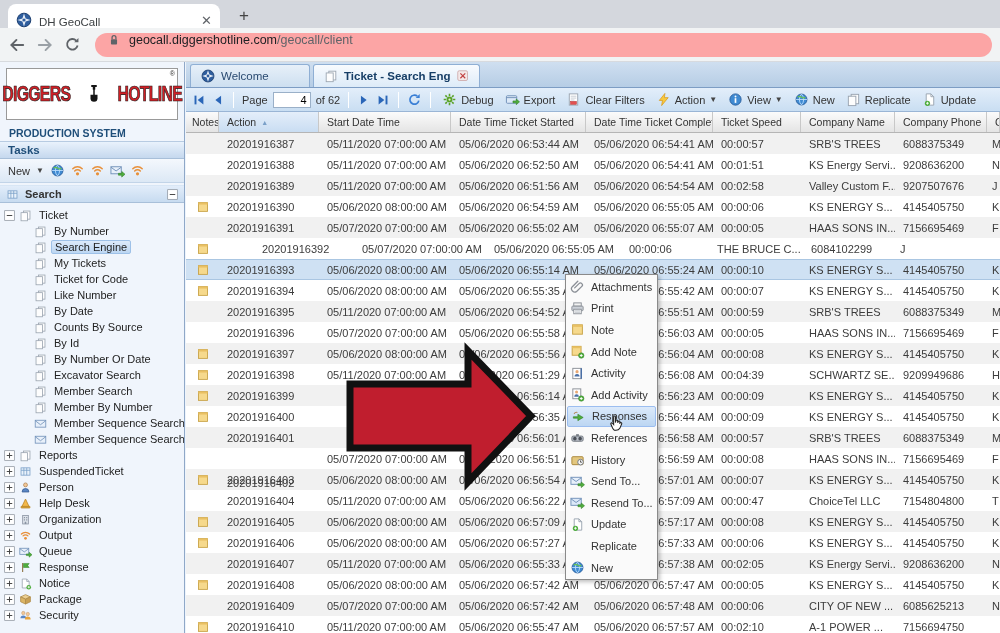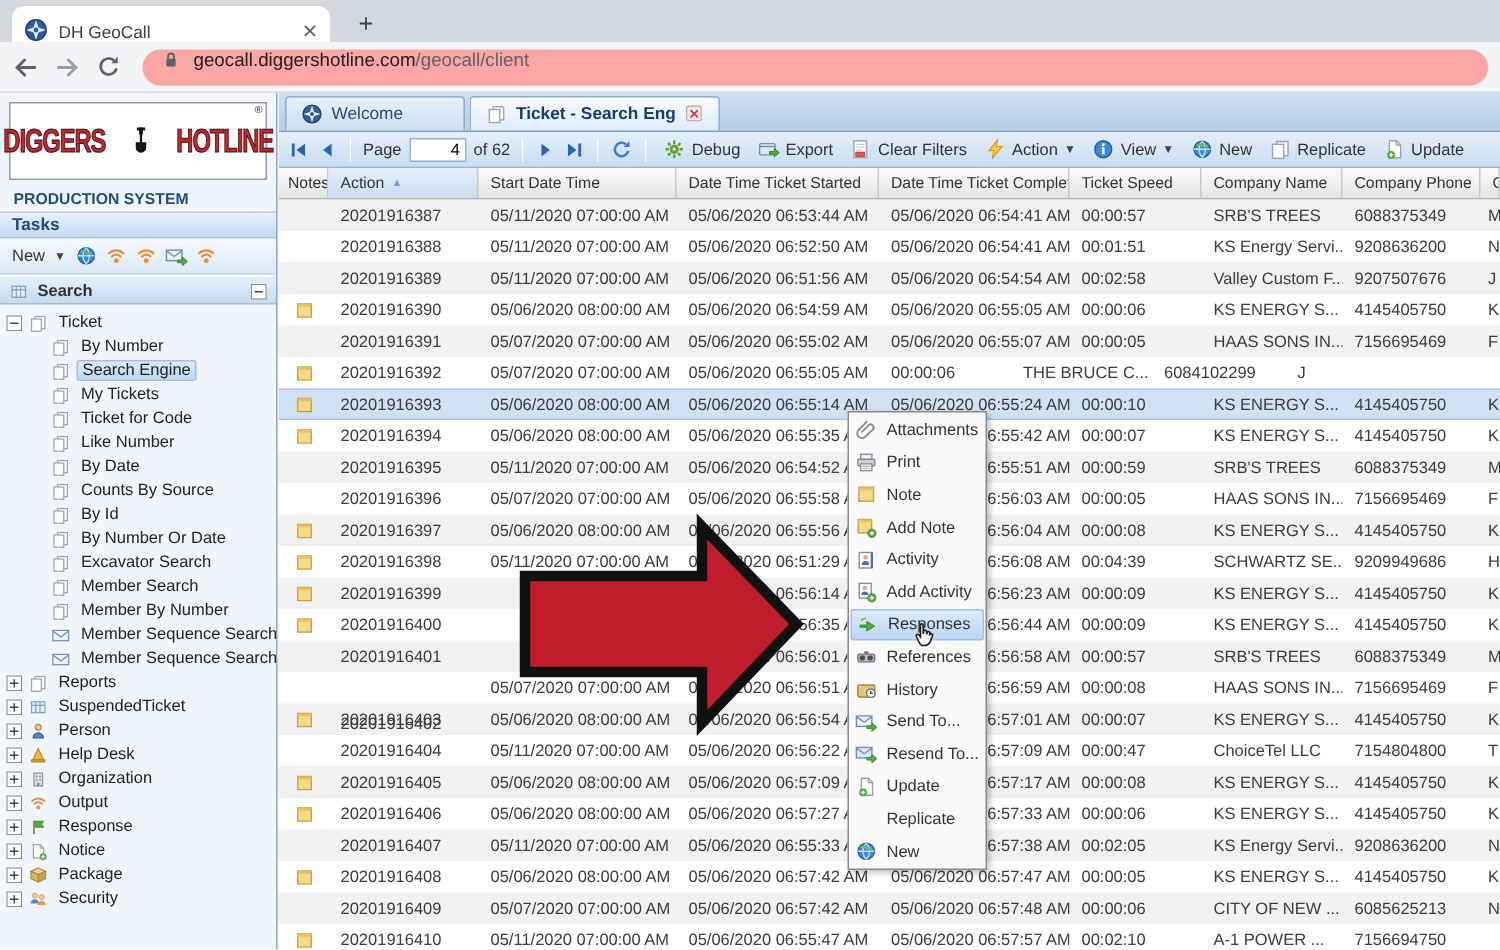--- a/index.html
+++ b/index.html
@@ -359,20 +359,32 @@
                 <path d="M5 8.5a4.2 4.2 0 0 1 6 0M3 6.2a7 7 0 0 1 10 0" fill="none" stroke="#e8903a" stroke-width="1.6" stroke-linecap="round"></path>
               </svg></span>
             <span class="lbl">Output</span>
           </div>
           <div class="tree-row ">
             <span class="icon"><svg width="11" height="11" viewBox="0 0 16 16">
                 <rect x="1" y="1" width="14" height="14" fill="#fff" stroke="#848c96"></rect>
                 <path d="M4 8h8M8 4v8" stroke="#444" stroke-width="1.4"></path>
               </svg></span>
             <span class="icon"><svg width="13" height="13" viewBox="0 0 16 16">
+                <rect x="1" y="4" width="11" height="7.5" fill="#e8f0fa" stroke="#7090b8"></rect>
+                <path d="M1 4.5 6.5 8.5 12 4.5" fill="none" stroke="#7090b8"></path>
+                <path d="M9 11h3.5V9l3.5 3-3.5 3v-2H9z" fill="#4fae3d" stroke="#2e7d22" stroke-width="0.6"></path>
+              </svg></span>
+            <span class="lbl">Queue</span>
+          </div>
+          <div class="tree-row ">
+            <span class="icon"><svg width="11" height="11" viewBox="0 0 16 16">
+                <rect x="1" y="1" width="14" height="14" fill="#fff" stroke="#848c96"></rect>
+                <path d="M4 8h8M8 4v8" stroke="#444" stroke-width="1.4"></path>
+              </svg></span>
+            <span class="icon"><svg width="13" height="13" viewBox="0 0 16 16">
                 <path d="M4.5 2.5v11" stroke="#8a6d3b" stroke-width="1.3"></path>
                 <path d="M5.5 3h7l-1.8 2.5L12.5 8h-7z" fill="#4fae3d" stroke="#2e7d22" stroke-width="0.6"></path>
               </svg></span>
             <span class="lbl">Response</span>
           </div>
           <div class="tree-row ">
             <span class="icon"><svg width="11" height="11" viewBox="0 0 16 16">
                 <rect x="1" y="1" width="14" height="14" fill="#fff" stroke="#848c96"></rect>
                 <path d="M4 8h8M8 4v8" stroke="#444" stroke-width="1.4"></path>
               </svg></span>
@@ -618,21 +630,21 @@
             <div class="gcell" style="width: 92px;">7156695469</div>
             <div class="gcell" style="width: 13px; padding-left: 5px;">F</div>
           </div>
           <div class="grow">
             <div class="gcell note-cell" style="width: 33px;">
               <span class="icon"><svg width="14" height="14" viewBox="0 0 16 16">
                   <rect x="2.8" y="3" width="10.4" height="10" fill="#f6d98c" stroke="#c7a145"></rect>
                   <path d="M2.8 3h10.4v2.2H2.8z" fill="#e9c063"></path>
                 </svg></span>
             </div>
-            <div class="gcell" style="width: 100px;">20201916392</div>
+            <div class="gcell" style="width: 100px; margin-left: 35px;">20201916392</div>
             <div class="gcell" style="width: 132px;">05/07/2020 07:00:00 AM</div>
             <div class="gcell" style="width: 135px;">05/06/2020 06:55:05 AM</div>
             <div class="gcell" style="width: 88px;">00:00:06</div>
             <div class="gcell" style="width: 94px;">THE BRUCE C...</div>
             <div class="gcell" style="width: 92px;">6084102299</div>
             <div class="gcell" style="width: 13px; padding-left: 5px;">J</div>
           </div>
           <div class="grow alt selected">
             <div class="gcell note-cell" style="width: 33px;">
               <span class="icon"><svg width="14" height="14" viewBox="0 0 16 16">

